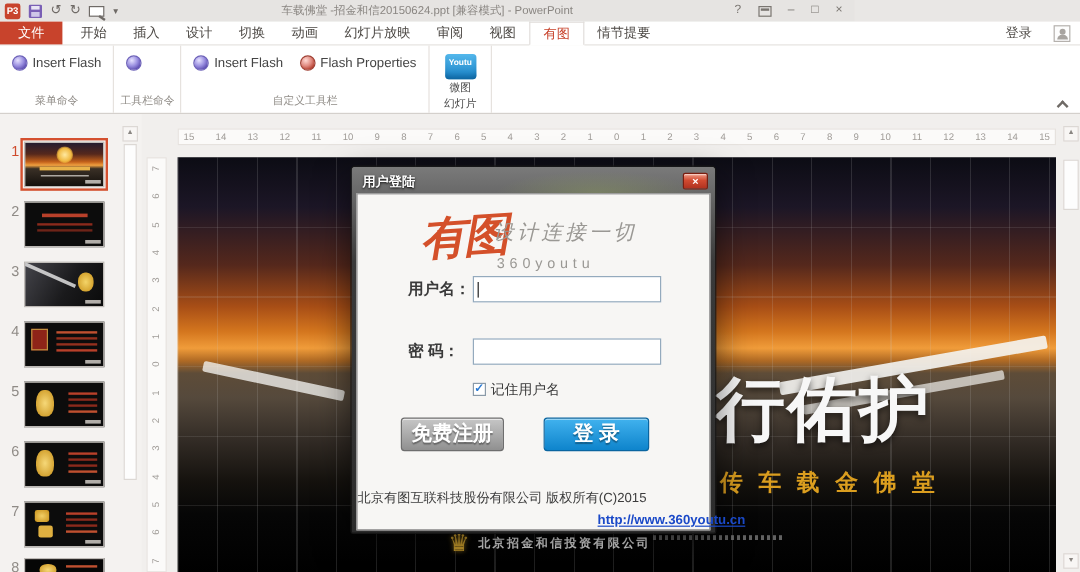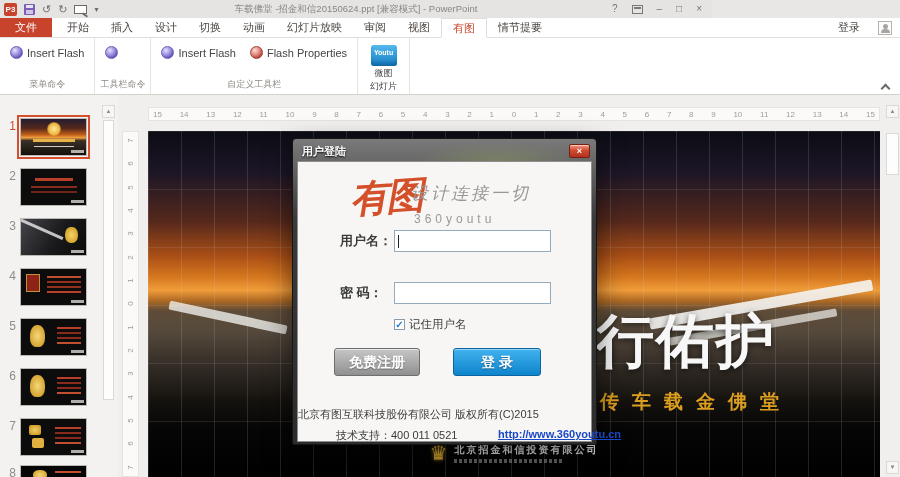--- a/index.html
+++ b/index.html
@@ -93,21 +93,21 @@
                      repeating-linear-gradient(to bottom, rgba(200,200,200,.12) 0 1px, transparent 1px 58px);}
   .sun-glow { position:absolute; left:200px; top:110px; width:260px; height:110px; background:radial-gradient(ellipse at center, rgba(255,214,120,.85) 0%, rgba(240,150,50,.35) 45%, transparent 75%); }
   .roadline { position:absolute; background:rgba(244,244,242,.9); border-radius:2px;}
   .rl1 { left:500px; top:168px; width:226px; height:11px; transform:rotate(-10deg);}
   .rl2 { left:520px; top:192px; width:170px; height:8px; transform:rotate(-10deg); opacity:.75;}
   .rl3 { left:20px; top:182px; width:120px; height:9px; transform:rotate(12deg); opacity:.85;}
   .headline { position:absolute; left:448px; top:172px; font-size:58px; font-weight:bold; color:#f7f7f7; letter-spacing:2px; text-shadow:0 2px 6px rgba(0,0,0,.6); white-space:nowrap;}
   .banner { position:absolute; left:452px; top:258px; font-size:19px; font-weight:bold; color:#db9e1f; letter-spacing:13px; white-space:nowrap;}
   .slide-footer { position:absolute; left:0; top:312px; width:732px; display:flex; align-items:center; justify-content:center; gap:7px;}
   .crest { color:#d8a830; font-size:20px; line-height:20px; text-shadow:0 0 4px rgba(216,168,48,.8);}
-  .company-wrap { display:flex; flex-direction:column; gap:2px;}
+  .company-wrap { display:flex; flex-direction:row; gap:2px;}
   .company { font-size:10px; color:#e9e9e9; letter-spacing:2px; font-weight:bold;}
   .company-sub { width:110px; height:4px; background:repeating-linear-gradient(to right,#8a8a8a 0 3px, transparent 3px 5px); opacity:.7;}
 
   
   .mscroll { position:absolute; right:0; top:10px; width:15px; height:372px; background:#f1efed;}
   .mscroll .sbtn { position:absolute; left:1px; width:13px; height:13px; background:#f8f6f4; border:1px solid #dcd8d4; color:#8a8682; font-size:6px; text-align:center; line-height:11px;}
   .mscroll .sdown { top:356px;}
   .mscroll .mthumb { position:absolute; top:28px; left:1px; width:13px; height:42px; background:#fdfdfd; border:1px solid #dcd8d4;}
 
   
@@ -128,21 +128,21 @@
   .frow { position:absolute; left:42px; display:flex; align-items:center;}
   .frow-user { top:68px;}
   .frow-pass { top:120px;}
   .flabel { font-size:13px; font-weight:bold; color:#3a3a3a; width:52px;}
   .finput { width:157px; height:22px; background:#fff; border:1px solid #94aabd; margin-left:2px; position:relative; display:flex; align-items:center; padding-left:3px;}
   .caret { width:1px; height:13px; background:#222;}
   .chkrow { position:absolute; left:96px; top:155px; display:flex; align-items:center; gap:4px;}
   .chk { width:11px; height:11px; background:#fff; border:1px solid #8a9aa8; color:#2a7ad4; font-size:10px; line-height:10px; font-weight:bold; text-align:center;}
   .chk-label { font-size:11.5px; color:#3a3a3a;}
   .btnrow { position:absolute; left:0; top:186px; width:100%; height:30px;}
-  .btn { position:absolute; height:28px; border-radius:3px; font-size:14px; font-weight:bold; color:#fff; text-align:center; line-height:26px; text-shadow:0 1px 1px rgba(0,0,0,.35);}
+  .btn { position:absolute; height:28px; border-radius:3px; font-size:17px; font-weight:bold; color:#fff; text-align:center; line-height:26px; text-shadow:0 1px 1px rgba(0,0,0,.35);}
   .btn-register { left:36px; width:86px; background:linear-gradient(#c6c6c6,#909090); border:1px solid #6e6e6e; box-shadow:inset 0 1px 0 rgba(255,255,255,.6);}
   .btn-login { left:155px; width:88px; background:linear-gradient(#41b2ee,#0e84cc); border:1px solid #0a65a0; box-shadow:inset 0 1px 0 rgba(255,255,255,.45);}
   .dlg-copy { position:absolute; left:0; top:245px; width:100%; font-size:11px; color:#3c3c3c;}
   .dlg-support { position:absolute; left:38px; top:266px; font-size:11px; color:#3c3c3c;}
   .dlg-url { position:absolute; left:200px; top:266px; font-size:11px; color:#1a49c8; text-decoration:underline; font-weight:bold;}
 </style>
 </head>
 <body>
 
 <div class="app">
@@ -388,17 +388,16 @@
       <div class="chkrow">
         <span class="chk">✓</span>
         <span class="chk-label">记住用户名</span>
       </div>
       <div class="btnrow">
         <span class="btn btn-register">免费注册</span>
         <span class="btn btn-login">登  录</span>
 
       </div>
       <div class="dlg-copy">北京有图互联科技股份有限公司  版权所有(C)2015</div>
-      <div class="dlg-support">技术支持：400 011 0521</div>
       <div class="dlg-url">http://www.360youtu.cn</div>
     </div>
   </div>
 </div>
 
 </body></html>

